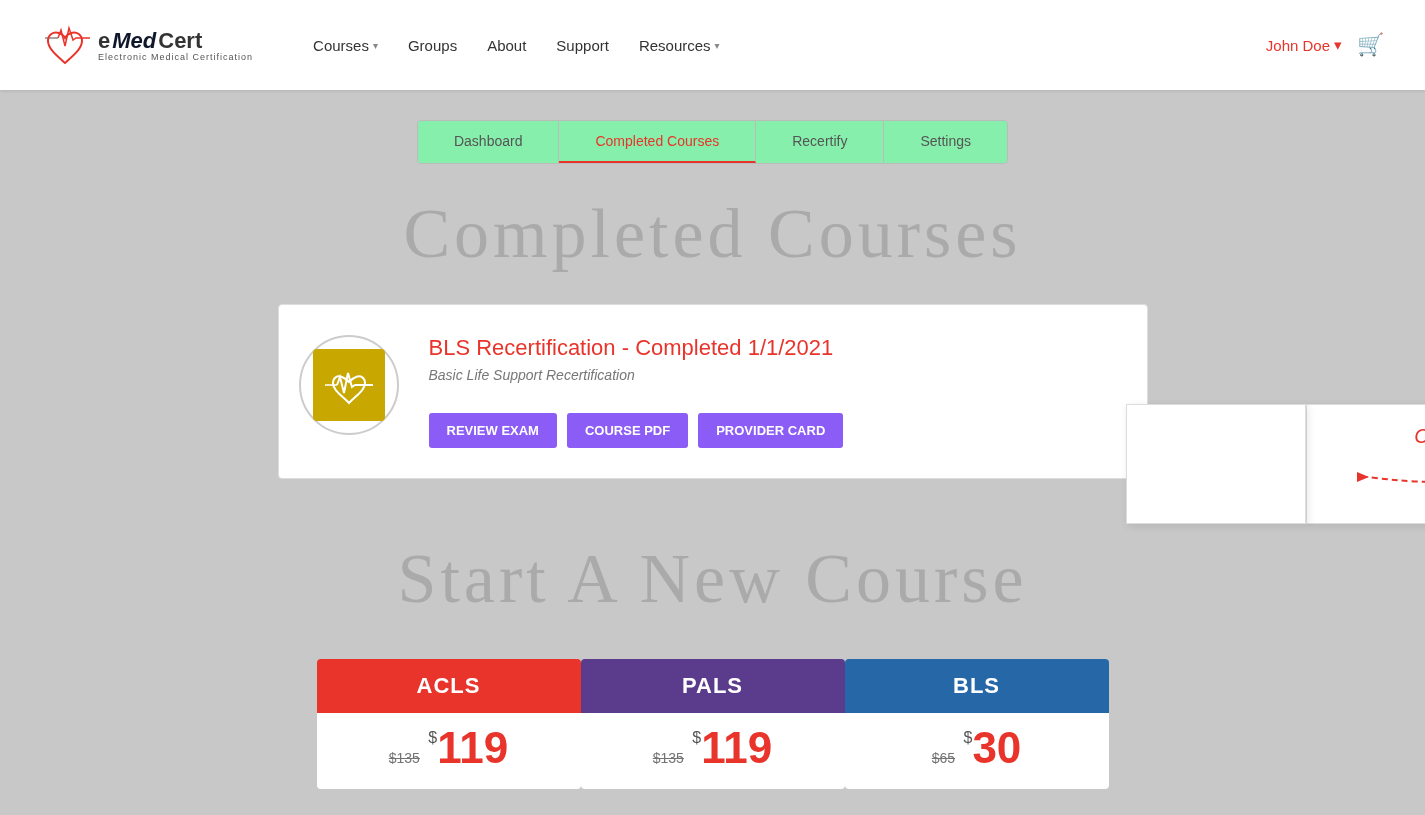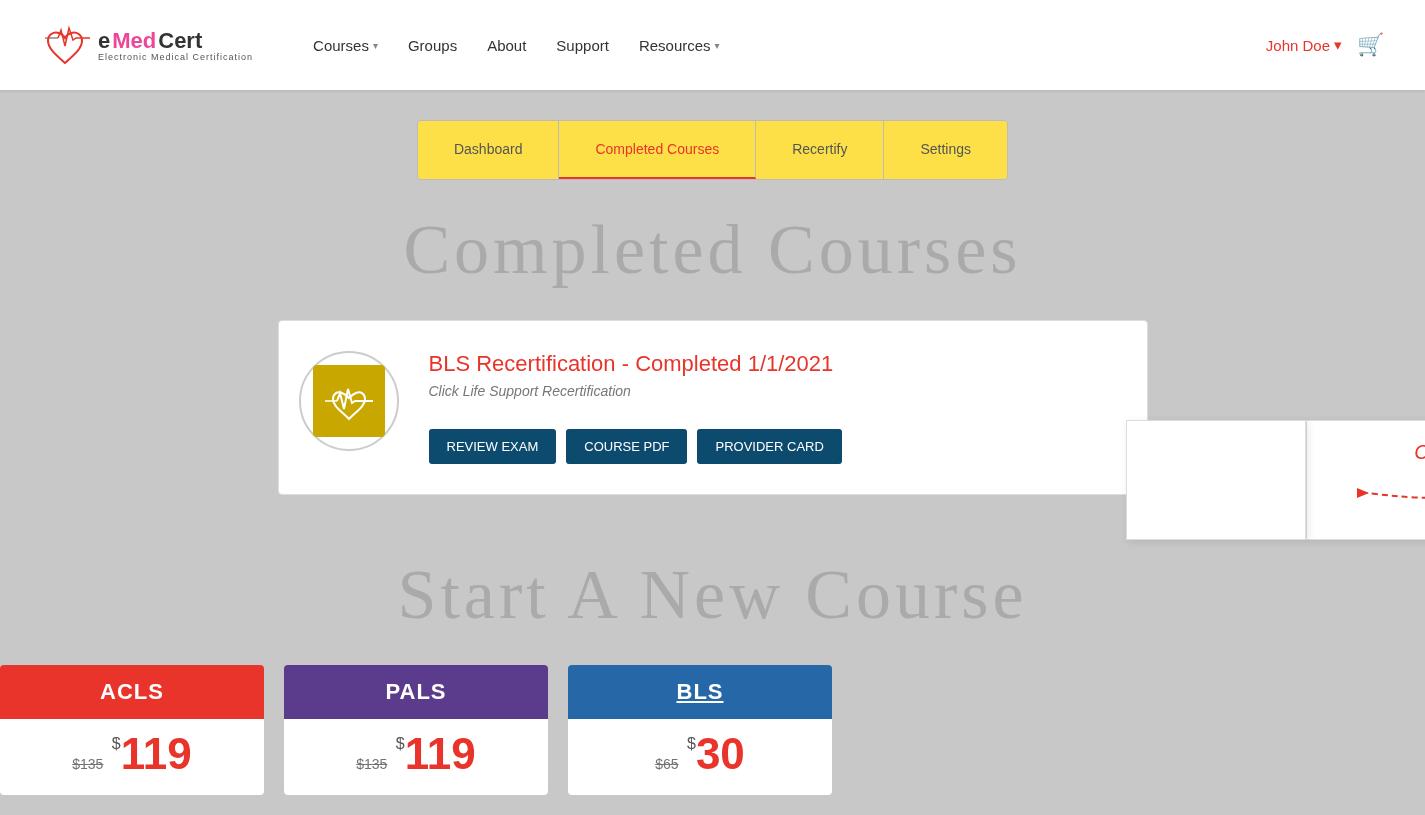--- a/index.html
+++ b/index.html
@@ -74,24 +74,24 @@
       justify-content: center;
       margin-top: 30px;
     }
     .tabs {
       display: flex;
       border: 1px solid #bbb;
       border-radius: 4px;
       overflow: hidden;
     }
     .tab {
-      padding: 20px 36px;
+      padding: 12px 36px;
       font-size: 14px;
       cursor: pointer;
-      background: #fde047;
+      background: #86efac;
       color: #555;
       border-right: 1px solid #bbb;
     }
     .tab:last-child { border-right: none; }
     .tab.active { color: #e8342a; border-bottom: 2px solid #e8342a; }
 
     
     .page-title {
       text-align: center;
       font-size: 70px;
@@ -150,24 +150,24 @@
     }
     .course-buttons {
       display: flex;
       gap: 10px;
     }
     .btn {
       padding: 10px 18px;
       border: none;
       border-radius: 3px;
       font-size: 13px;
-      font-weight: normal;
+      font-weight: bold;
       cursor: pointer;
       color: #fff;
-      background: #0c4a6e;
+      background: #8b5cf6;
     }
     .callout-white-box {
       background: #fff;
       border: 1px solid #ddd;
       padding: 20px 30px 30px 30px;
       min-width: 180px;
       min-height: 120px;
       box-shadow: 2px 2px 8px rgba(0,0,0,0.1);
       position: relative;
     }
@@ -211,29 +211,28 @@
     }
 
     
     .section-title {
       text-align: center;
       font-size: 70px;
       font-weight: 300;
       color: #aaa;
       letter-spacing: 4px;
       margin-top: 60px;
-      margin-bottom: 30px;
+      margin-bottom: 40px;
       font-family: 'Georgia', serif;
     }
 
     
     .tiles-row {
       display: flex;
-      justify-content: flex-start;
-      gap: 20px;
+      justify-content: center;
       padding-bottom: 20px;
     }
     .tile {
       width: 264px;
       border-radius: 4px;
       overflow: hidden;
     }
     .tile-header {
       text-align: center;
       color: #fff;
@@ -254,41 +253,41 @@
     .tile-price sup { font-size: 16px; vertical-align: top; margin-top: 6px; display: inline-block; }
     .tile-price .big { font-size: 44px; font-weight: bold; color: #e8342a; }
     .tile-old-price {
       font-size: 14px;
       color: #737373;
       text-decoration: line-through;
       margin-right: 4px;
     }
     .acls-header { background: #e8342a; }
     .pals-header { background: #5b3b8c; }
-    .bls-header { background: #2667a8; text-decoration: underline; }
+    .bls-header { background: #2667a8; }
 
     
     .arrow-svg { display: block; }
   </style>
 </head>
 <body>
 
 <header class="header">
   <div class="logo-area">
     <svg class="logo-svg" viewBox="0 0 50 55">
 
       <line x1="5" y1="20" x2="18" y2="20" stroke="#888" stroke-width="1.5"></line>
       <polyline points="18,20 21,12 25,28 29,10 33,22 36,20 50,20" fill="none" stroke="#e8342a" stroke-width="1.5"></polyline>
 
       <path d="M25 45 C15 36 8 30 8 23 C8 17 13 13 19 15 C22 16 24 18 25 20 C26 18 28 16 31 15 C37 13 42 17 42 23 C42 30 35 36 25 45Z" fill="none" stroke="#e8342a" stroke-width="2"></path>
     </svg>
     <div>
       <div style="display:flex;align-items:center;gap:2px;">
         <span style="color:#333;font-size:22px;font-weight:bold;">e</span>
-        <span style="color:#ec4899;font-size:22px;font-weight:bold;">Med</span>
+        <span style="color:#0f172a;font-size:22px;font-weight:bold;font-style:italic;">Med</span>
         <span style="color:#333;font-size:22px;font-weight:bold;">Cert</span>
       </div>
       <span class="logo-sub">Electronic Medical Certification</span>
     </div>
   </div>
 
   <nav class="nav">
     <a class="nav-item">
       <span>Courses</span>
       <span class="nav-arrow">▾</span>
@@ -337,21 +336,21 @@
             <line x1="2" y1="20" x2="14" y2="20" stroke="#fff" stroke-width="1.5"></line>
             <polyline points="14,20 17,12 21,28 25,8 29,22 32,20 50,20" fill="none" stroke="#fff" stroke-width="2"></polyline>
             <path d="M26 38 C18 30 10 25 10 18 C10 13 14 10 19 12 C22 13 24 15 26 17 C28 15 30 13 33 12 C38 10 42 13 42 18 C42 25 34 30 26 38Z" fill="none" stroke="#fff" stroke-width="2"></path>
           </svg>
         </div>
       </div>
       <div class="course-info">
         <div class="course-title">
           <span>BLS Recertification - </span><span style="color:#e8342a">Completed 1/1/2021</span>
         </div>
-        <div class="course-subtitle">Click Life Support Recertification</div>
+        <div class="course-subtitle">Basic Life Support Recertification</div>
         <div class="course-buttons">
           <button class="btn">REVIEW EXAM</button>
           <button class="btn">COURSE PDF</button>
           <button class="btn">PROVIDER CARD</button>
         </div>
       </div>
     </div>
 
     <div class="popup-group">
       <div class="callout-white-box">

